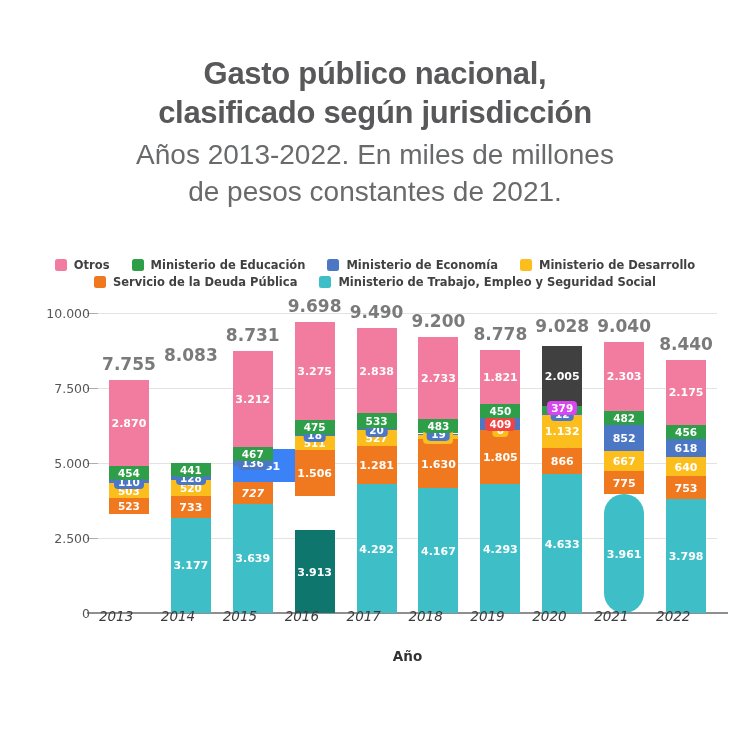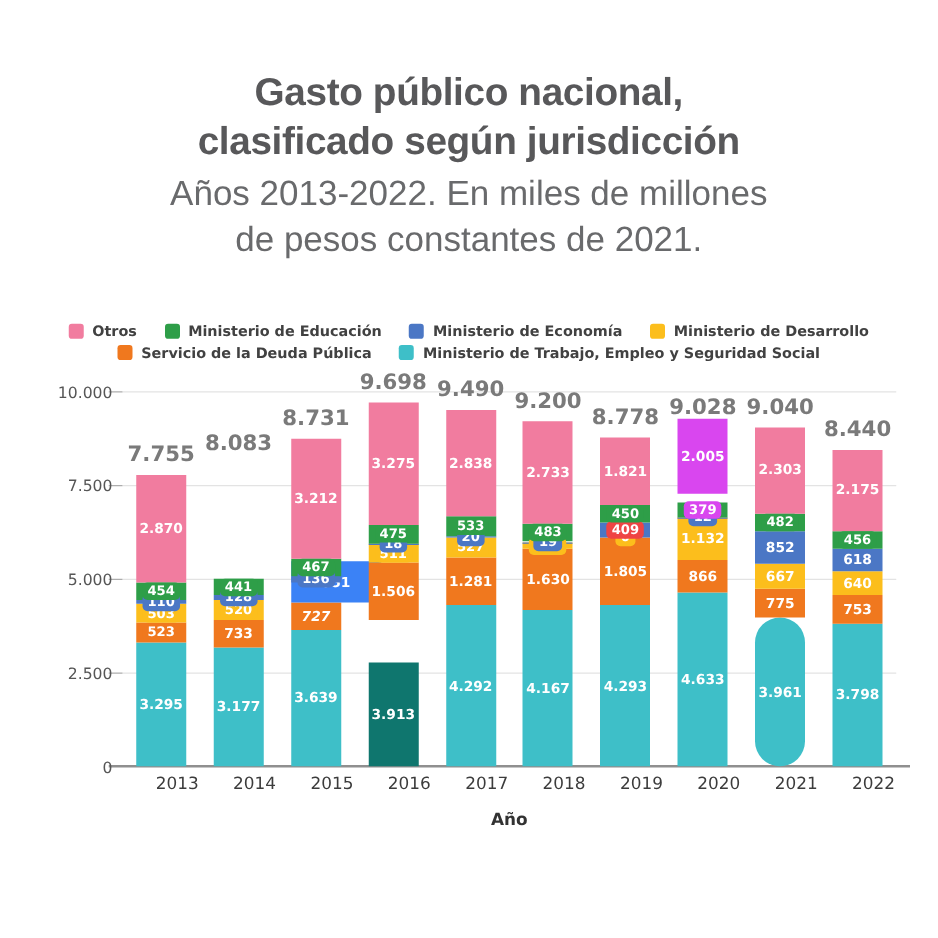--- a/index.html
+++ b/index.html
@@ -21,22 +21,22 @@
         font-size:12.5px;color:#565656;}
   .axisline{position:absolute;left:-11px;bottom:-1px;width:641px;height:2px;background:#8f8f8f;}
   .bar{position:absolute;bottom:0;width:40px;height:100%;}
   .seg{position:absolute;left:0;width:100%;}
   .seglab{position:absolute;left:0;width:100%;top:50%;transform:translateY(-50%);
           text-align:center;font-size:11px;font-weight:bold;color:#fff;white-space:nowrap;}
   .pill{position:absolute;left:50%;transform:translateX(-50%);height:14px;line-height:14px;
         padding:0 4px;border-radius:4px;font-size:10.5px;font-weight:bold;color:#fff;white-space:nowrap;}
   .total{position:absolute;left:50%;transform:translateX(-50%);
          font-size:17px;font-weight:bold;color:#7a7a7a;white-space:nowrap;}
-  .xlab{position:absolute;top:306px;width:60px;text-align:right;
-        font-size:13.5px;color:#3c3c3c;}
+  .xlab{position:absolute;top:295px;width:60px;text-align:left;
+        font-size:13.5px;color:#3c3c3c;font-style:italic;}
   .xtitle{position:absolute;top:648px;left:98px;width:619px;text-align:center;
           font-size:13.5px;font-weight:bold;color:#323232;}
 </style>
 </head>
 <body>
 
 <div>
   <div class="title">
     <div>Gasto público nacional,</div>
     <div>clasificado según jurisdicción</div>
@@ -86,23 +86,20 @@
       <div class="gridline" style="bottom: 149px;"></div>
       <div class="ytick" style="bottom: 149px;"></div>
       <div class="ylab" style="bottom: 142px;">5.000</div>
       <div class="gridline" style="bottom: 224px;"></div>
       <div class="ytick" style="bottom: 224px;"></div>
       <div class="ylab" style="bottom: 217px;">7.500</div>
       <div class="gridline" style="bottom: 299px;"></div>
       <div class="ytick" style="bottom: 299px;"></div>
       <div class="ylab" style="bottom: 292px;">10.000</div>
       <div class="bar" style="left: 10.95px;">
-        <div class="seg" style="bottom: 0px; height: 98.85px; background: rgb(62, 191, 200);">
-          <div class="seglab">3.295</div>
-        </div>
         <div class="seg" style="bottom: 98.85px; height: 15.69px; background: rgb(240, 120, 30);"></div>
         <div class="seg" style="bottom: 114.54px; height: 15.09px; background: rgb(252, 190, 28);"></div>
         <div class="seg" style="bottom: 129.63px; height: 3.3px; background: rgb(75, 119, 197);"></div>
         <div class="seg" style="bottom: 132.93px; height: 13.62px; background: rgb(46, 158, 72);"></div>
         <div class="seg" style="bottom: 146.55px; height: 86.1px; background: rgb(241, 124, 159);">
           <div class="seglab">2.870</div>
         </div>
         <div class="pill" style="background: rgb(240, 120, 30); bottom: 99.695px;">523</div>
         <div class="pill" style="background: rgb(252, 190, 28); bottom: 115.085px;">503</div>
         <div class="pill" style="background: rgb(75, 119, 197); bottom: 124.28px;">110</div>
@@ -227,21 +224,21 @@
           <div class="seglab">4.633</div>
         </div>
         <div class="seg" style="bottom: 138.99px; height: 25.98px; background: rgb(240, 120, 30);">
           <div class="seglab">866</div>
         </div>
         <div class="seg" style="bottom: 164.97px; height: 33.96px; background: rgb(252, 190, 28);">
           <div class="seglab">1.132</div>
         </div>
         <div class="seg" style="bottom: 198.93px; height: 0.36px; background: rgb(75, 119, 197);"></div>
         <div class="seg" style="bottom: 199.29px; height: 11.37px; background: rgb(46, 158, 72);"></div>
-        <div class="seg" style="bottom: 218px; height: 60.15px; background: #d946ef; margin-top: 46px;">
+        <div class="seg" style="bottom: 207px; height: 60.15px; background: #404040; margin-top: 46px;">
           <div class="seglab">2.005</div>
         </div>
         <div class="pill" style="background: rgb(75, 119, 197); bottom: 192.11px;">12</div>
         <div class="pill" style="background: #d946ef; bottom: 197.975px;">379</div>
         <div class="total" style="bottom: 276.81px;">9.028</div>
       </div>
       <div class="xlab" style="left: 434.25px;">2020</div>
       <div class="bar" style="left: 506.15px;">
         <div class="seg" style="bottom: 0px; height: 118.83px; background: rgb(62, 191, 200); border-radius: 20px;">
           <div class="seglab">3.961</div>

